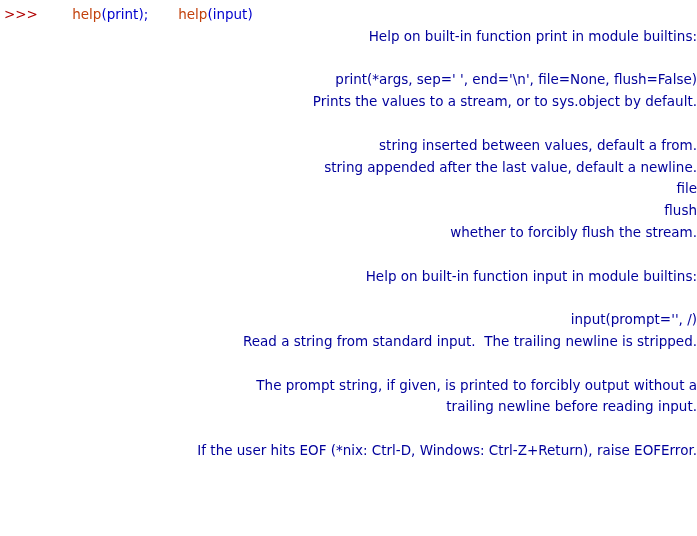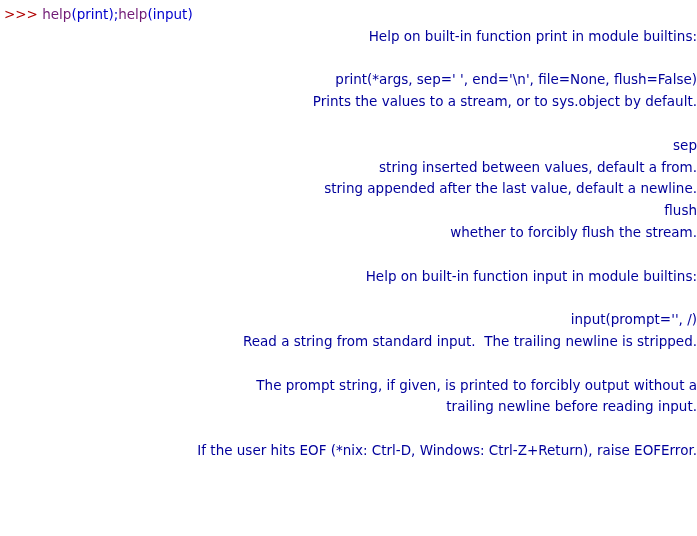--- a/index.html
+++ b/index.html
@@ -32,21 +32,22 @@
   }
   .prompt {
     color: #b00000;
     font-family: "DejaVu Sans", sans-serif;
     font-size: 13.5px;
   }
   .code {
     color: #0000cd;
   }
   .code-fn {
-    color: #701a75;
+    color: #c2410c;
+    margin-left: 30px;
   }
   .out {
     color: #00009b;
     padding-left: 41px;
     text-align: right;
   }
   .input-line {
     padding-left: 4px;
   }
 </style>
@@ -55,23 +56,23 @@
 
 <div class="console">
 
   <div class="line input-line"><span class="prompt">&gt;&gt;&gt;</span><span> </span><span class="code-fn">help</span><span class="code">(print);</span><span class="code-fn">help</span><span class="code">(input)</span></div>
 
   <div class="line out">Help on built-in function print in module builtins:</div>
   <div class="line out"></div>
   <div class="line out">print(*args, sep=' ', end='\n', file=None, flush=False)</div>
   <div class="line out">    Prints the values to a stream, or to sys.object by default.</div>
   <div class="line out"></div>
-  <div class="line out">    sep</div>
   <div class="line out">      string inserted between values, default a from.</div>
   <div class="line out">      string appended after the last value, default a newline.</div>
+  <div class="line out">    file</div>
   <div class="line out">    flush</div>
   <div class="line out">      whether to forcibly flush the stream.</div>
   <div class="line out"></div>
   <div class="line out">Help on built-in function input in module builtins:</div>
   <div class="line out"></div>
   <div class="line out">input(prompt='', /)</div>
   <div class="line out">    Read a string from standard input.  The trailing newline is stripped.</div>
   <div class="line out"></div>
   <div class="line out">    The prompt string, if given, is printed to forcibly output without a</div>
   <div class="line out">    trailing newline before reading input.</div>

